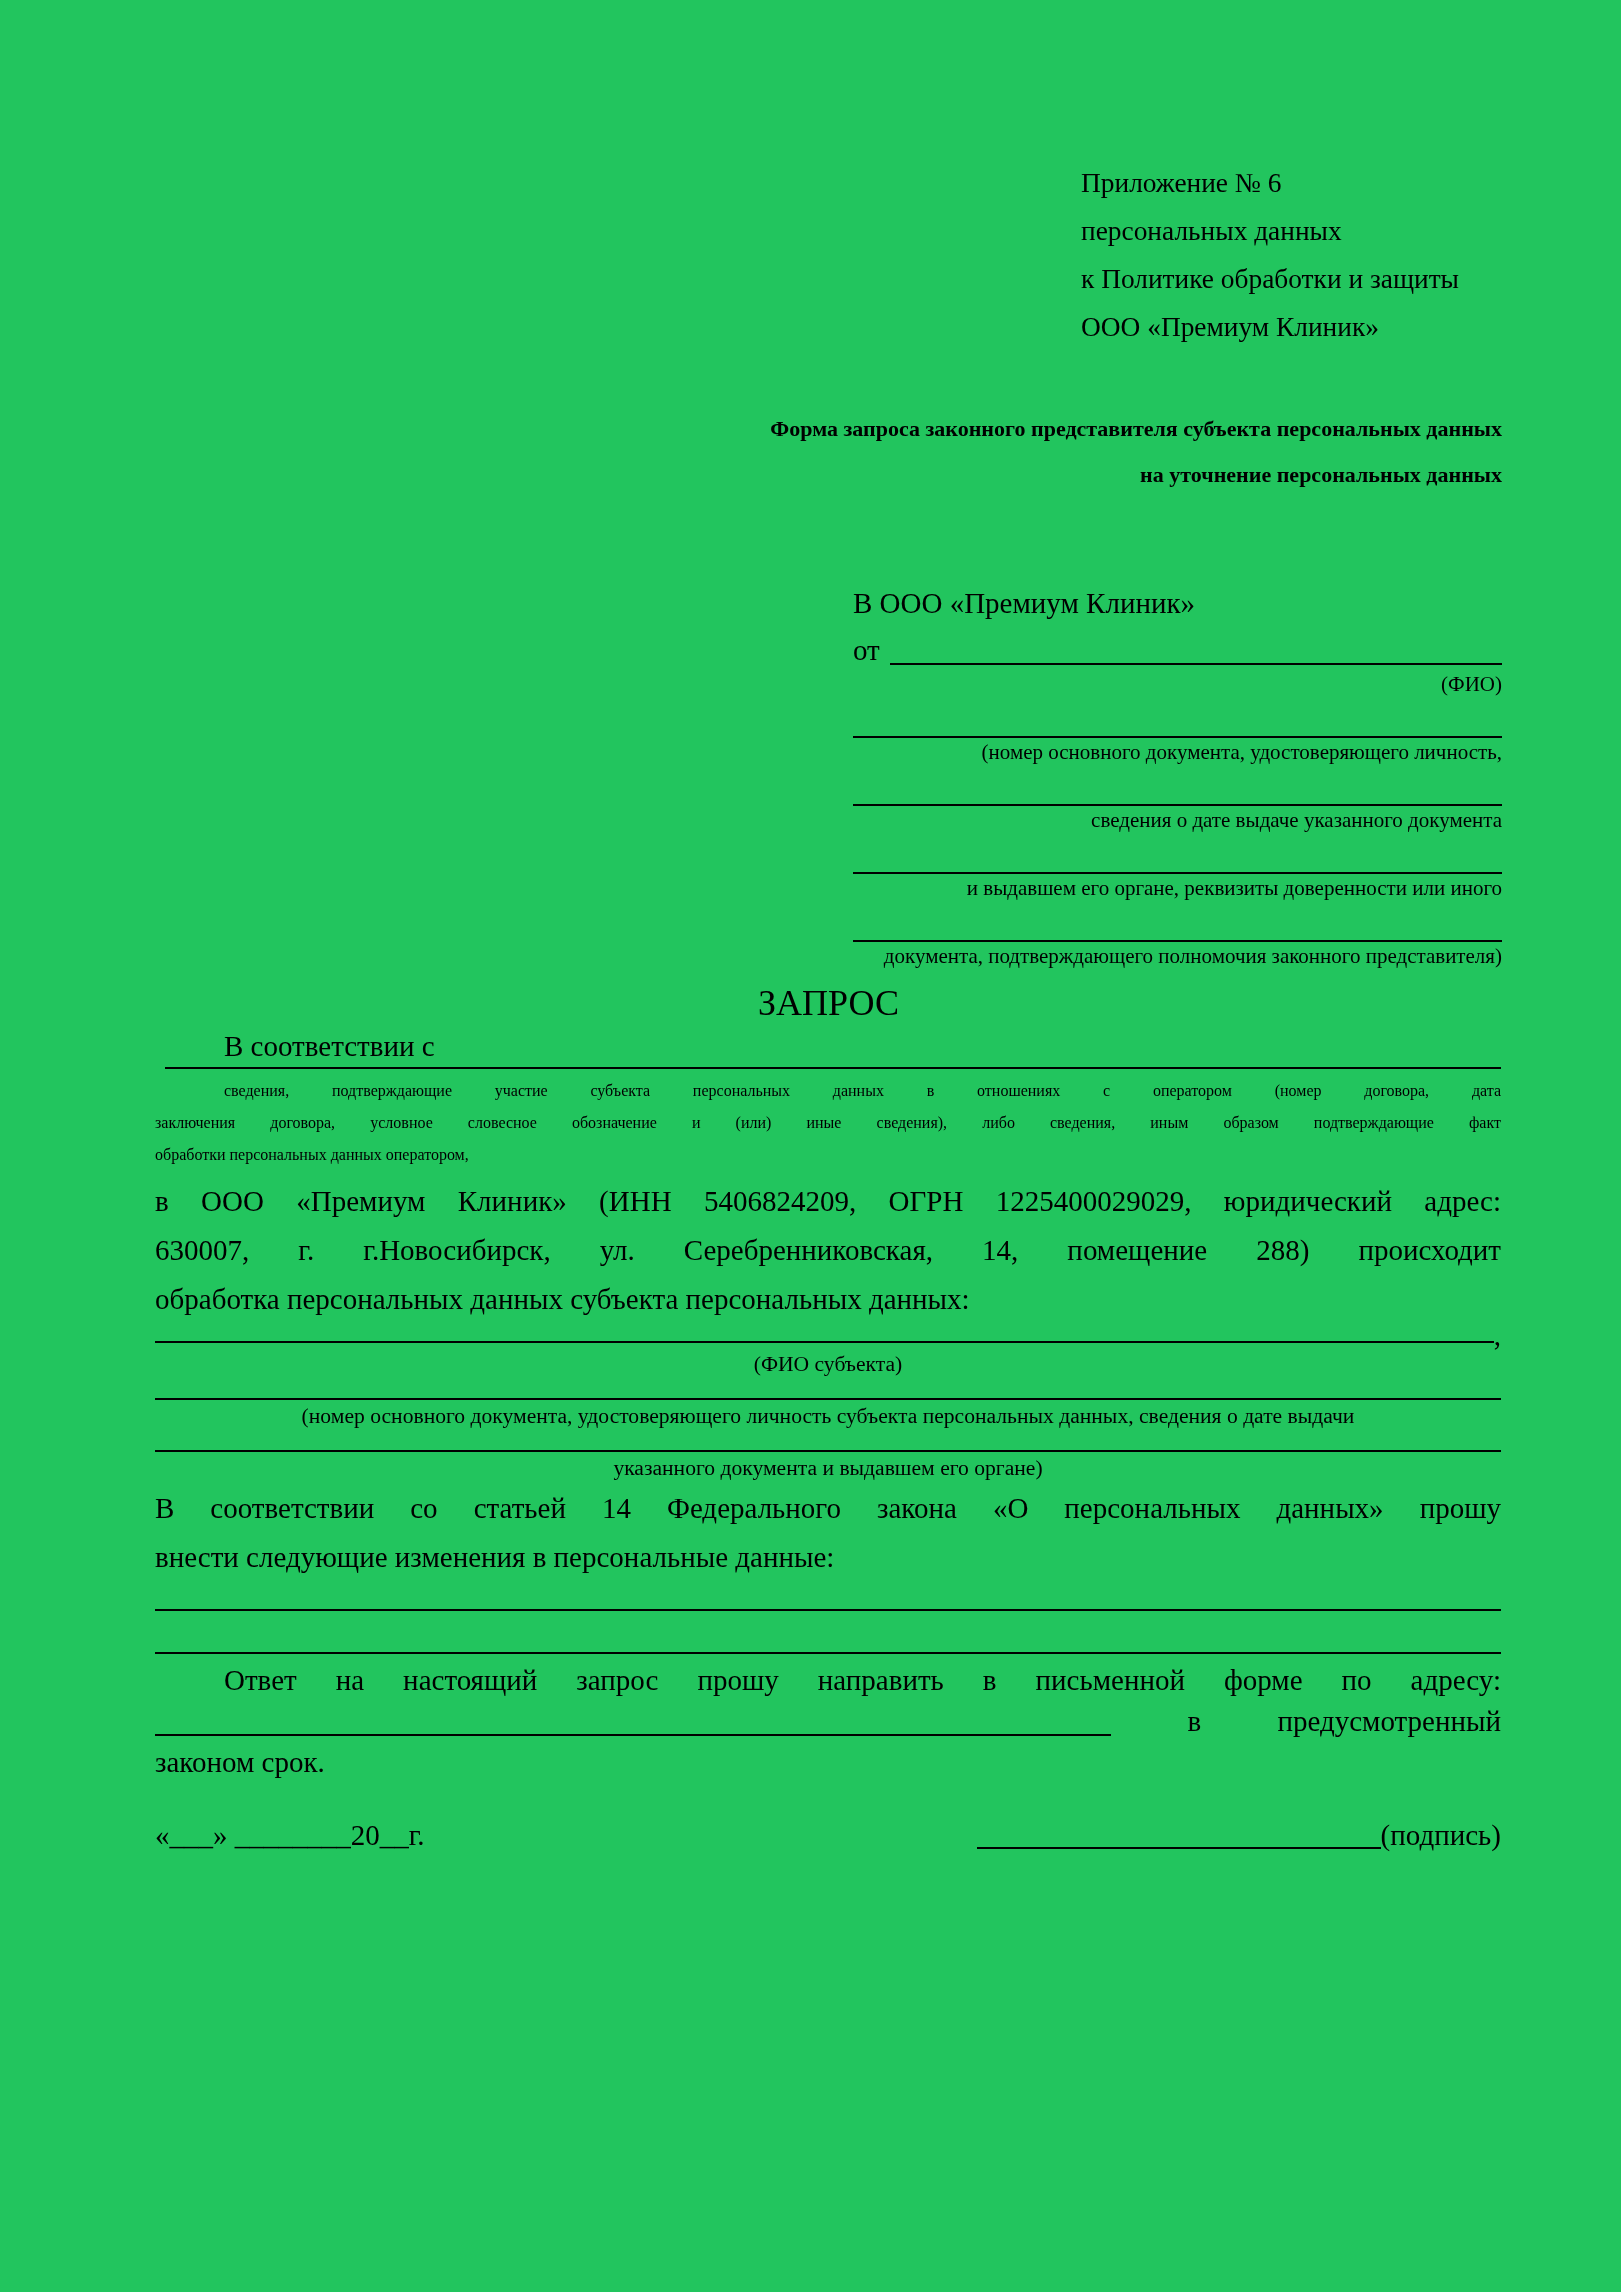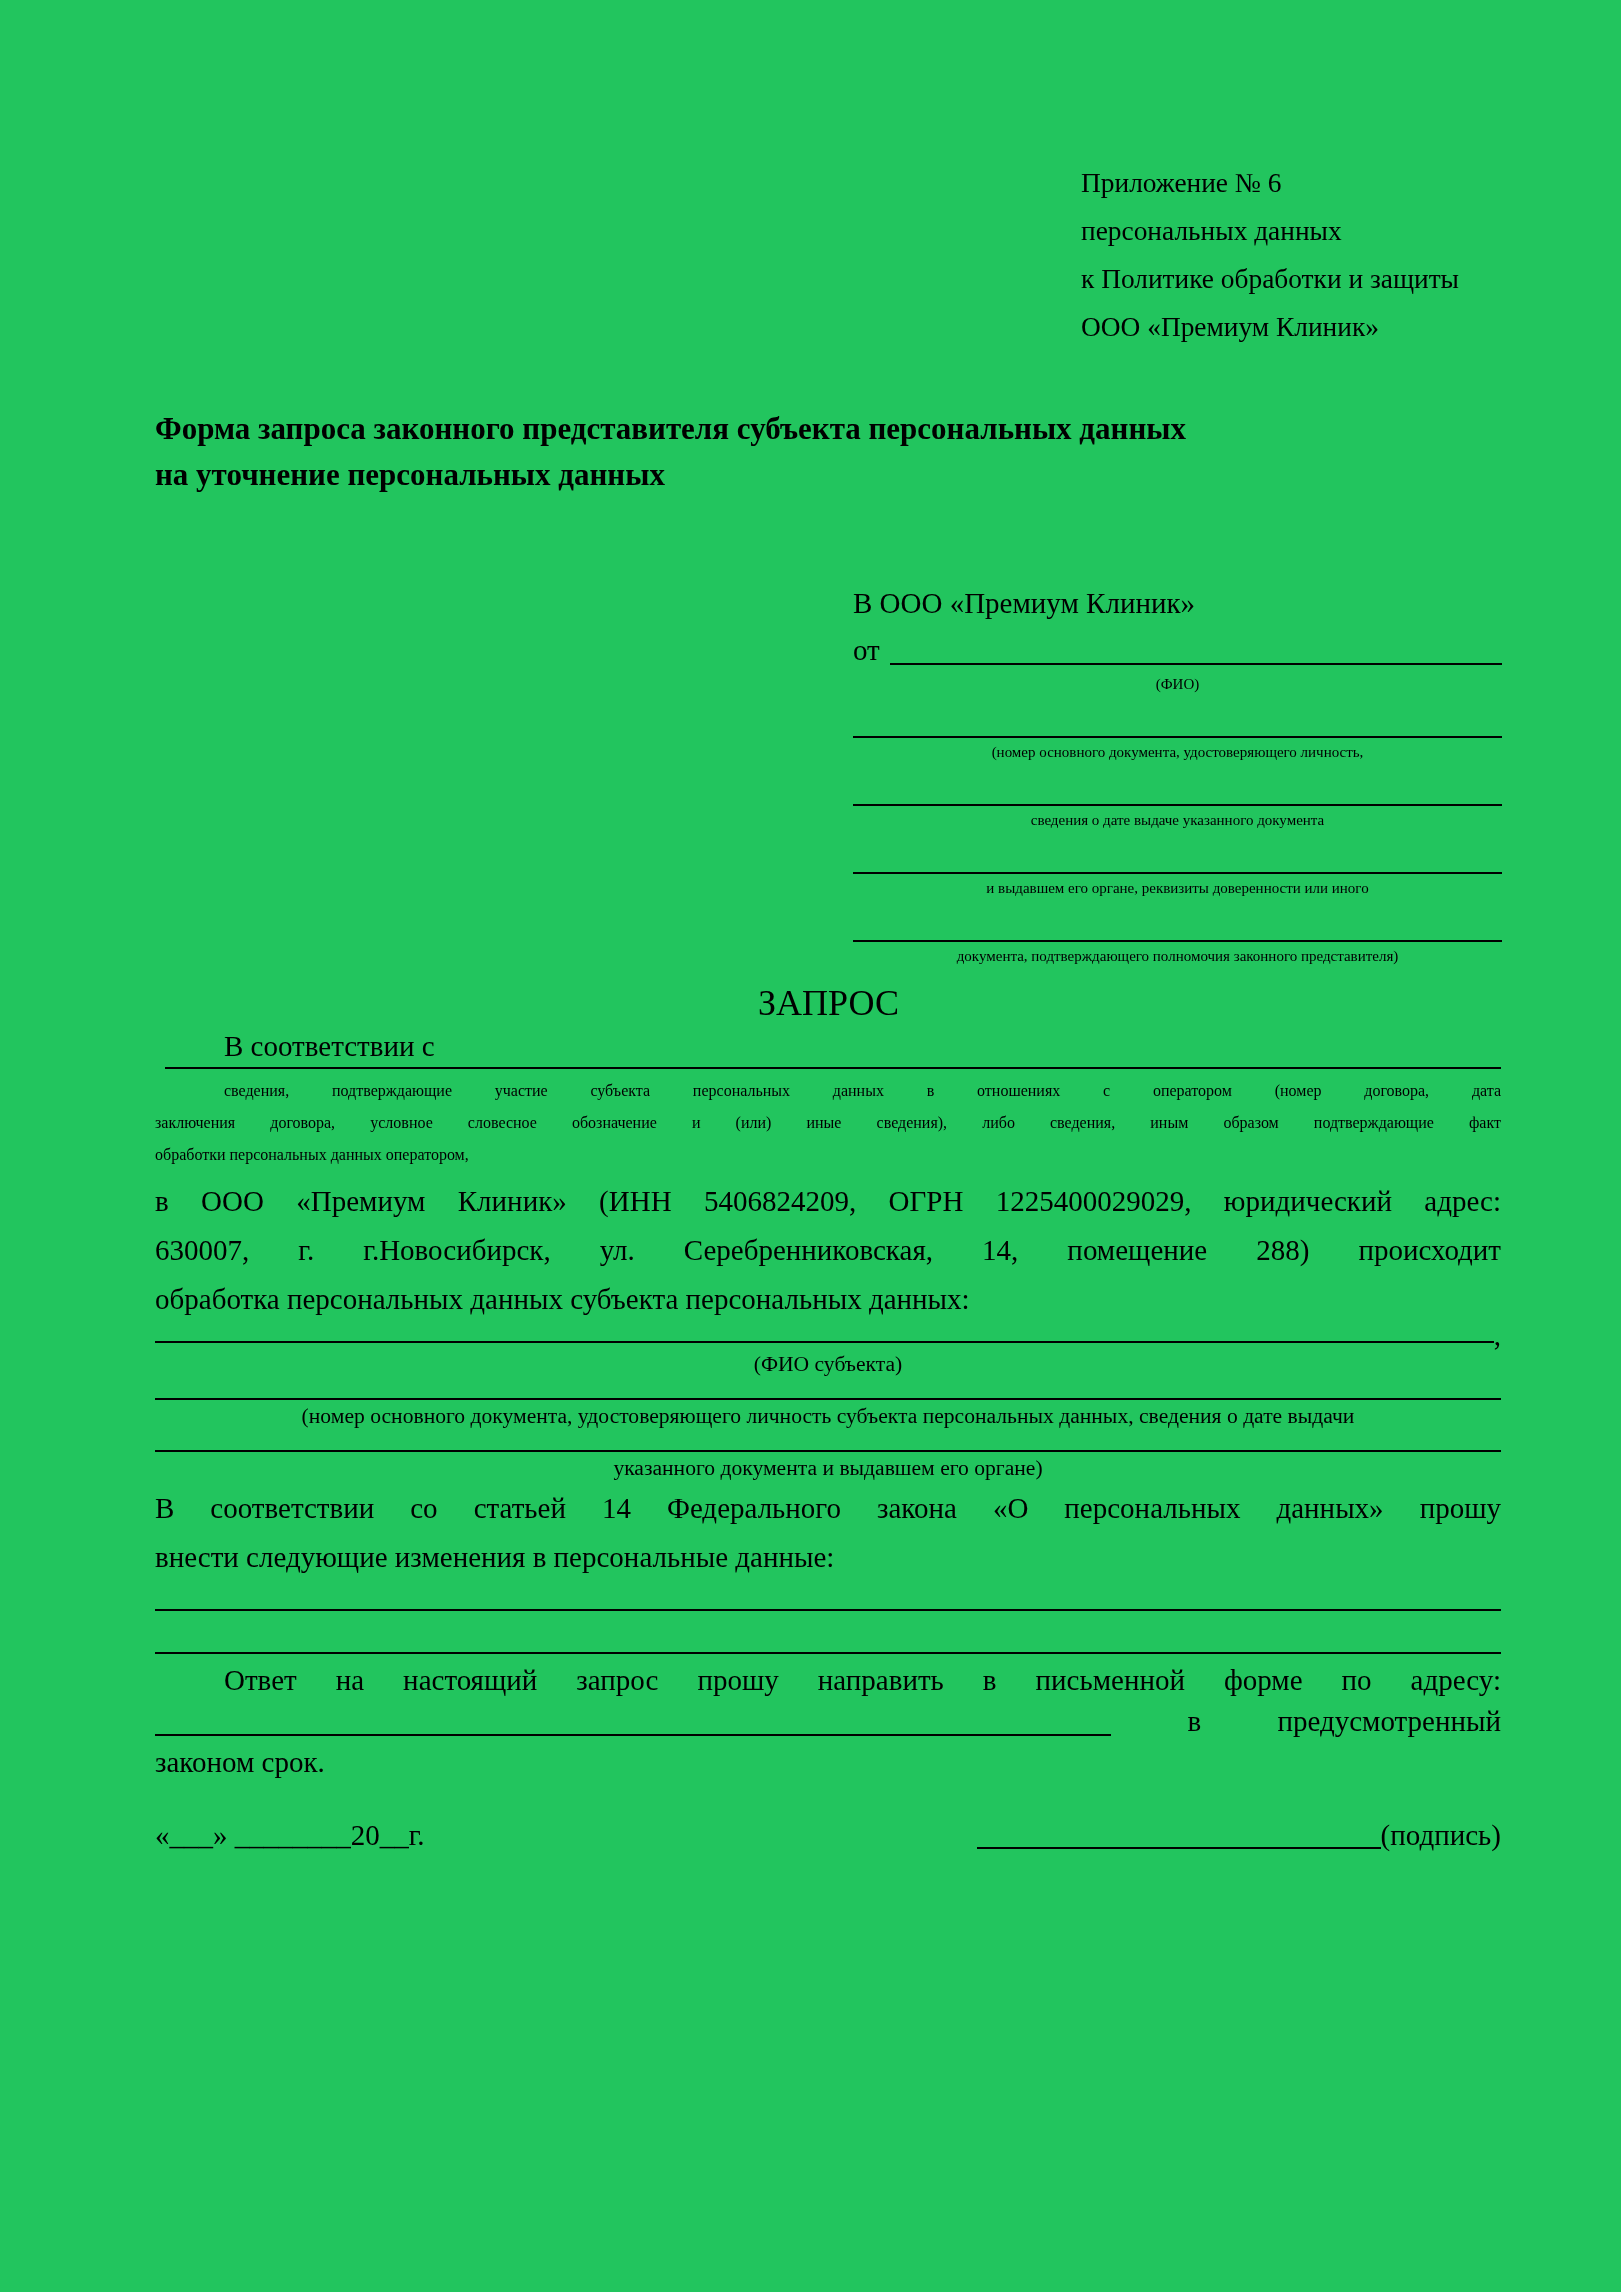--- a/index.html
+++ b/index.html
@@ -18,44 +18,44 @@
     margin-left: 1081px;
     margin-right: 108px;
     font-size: 27.4px;
     line-height: 48px;
   }
   
   .title {
     margin-top: 55px;
     margin-left: 155px;
     width: 1347px;
-    text-align: left;
+    text-align: right;
     font-weight: bold;
-    font-size: 31px;
+    font-size: 22px;
     line-height: 46px;
   }
   
   .addr {
     margin-top: 86px;
     margin-left: 853px;
     width: 649px;
     font-size: 29px;
     line-height: 39px;
   }
   .from-row { display: flex; margin-top: 7.8px; }
   .ul {
     flex: 1;
     border-bottom: 2.9px solid #000;
     margin-left: 9.8px;
     margin-bottom: 4.9px;
   }
   .cap {
-    font-size: 15px;
+    font-size: 21px;
     line-height: 29px;
-    text-align: center;
+    text-align: right;
   }
   .fld { margin-top: 37px; }
   .rule { height: 0; border-bottom: 2.9px solid #000; }
   
   .zapros {
     margin-top: 11.8px;
     margin-left: 155px;
     width: 1347px;
     text-align: center;
     font-size: 36px;

